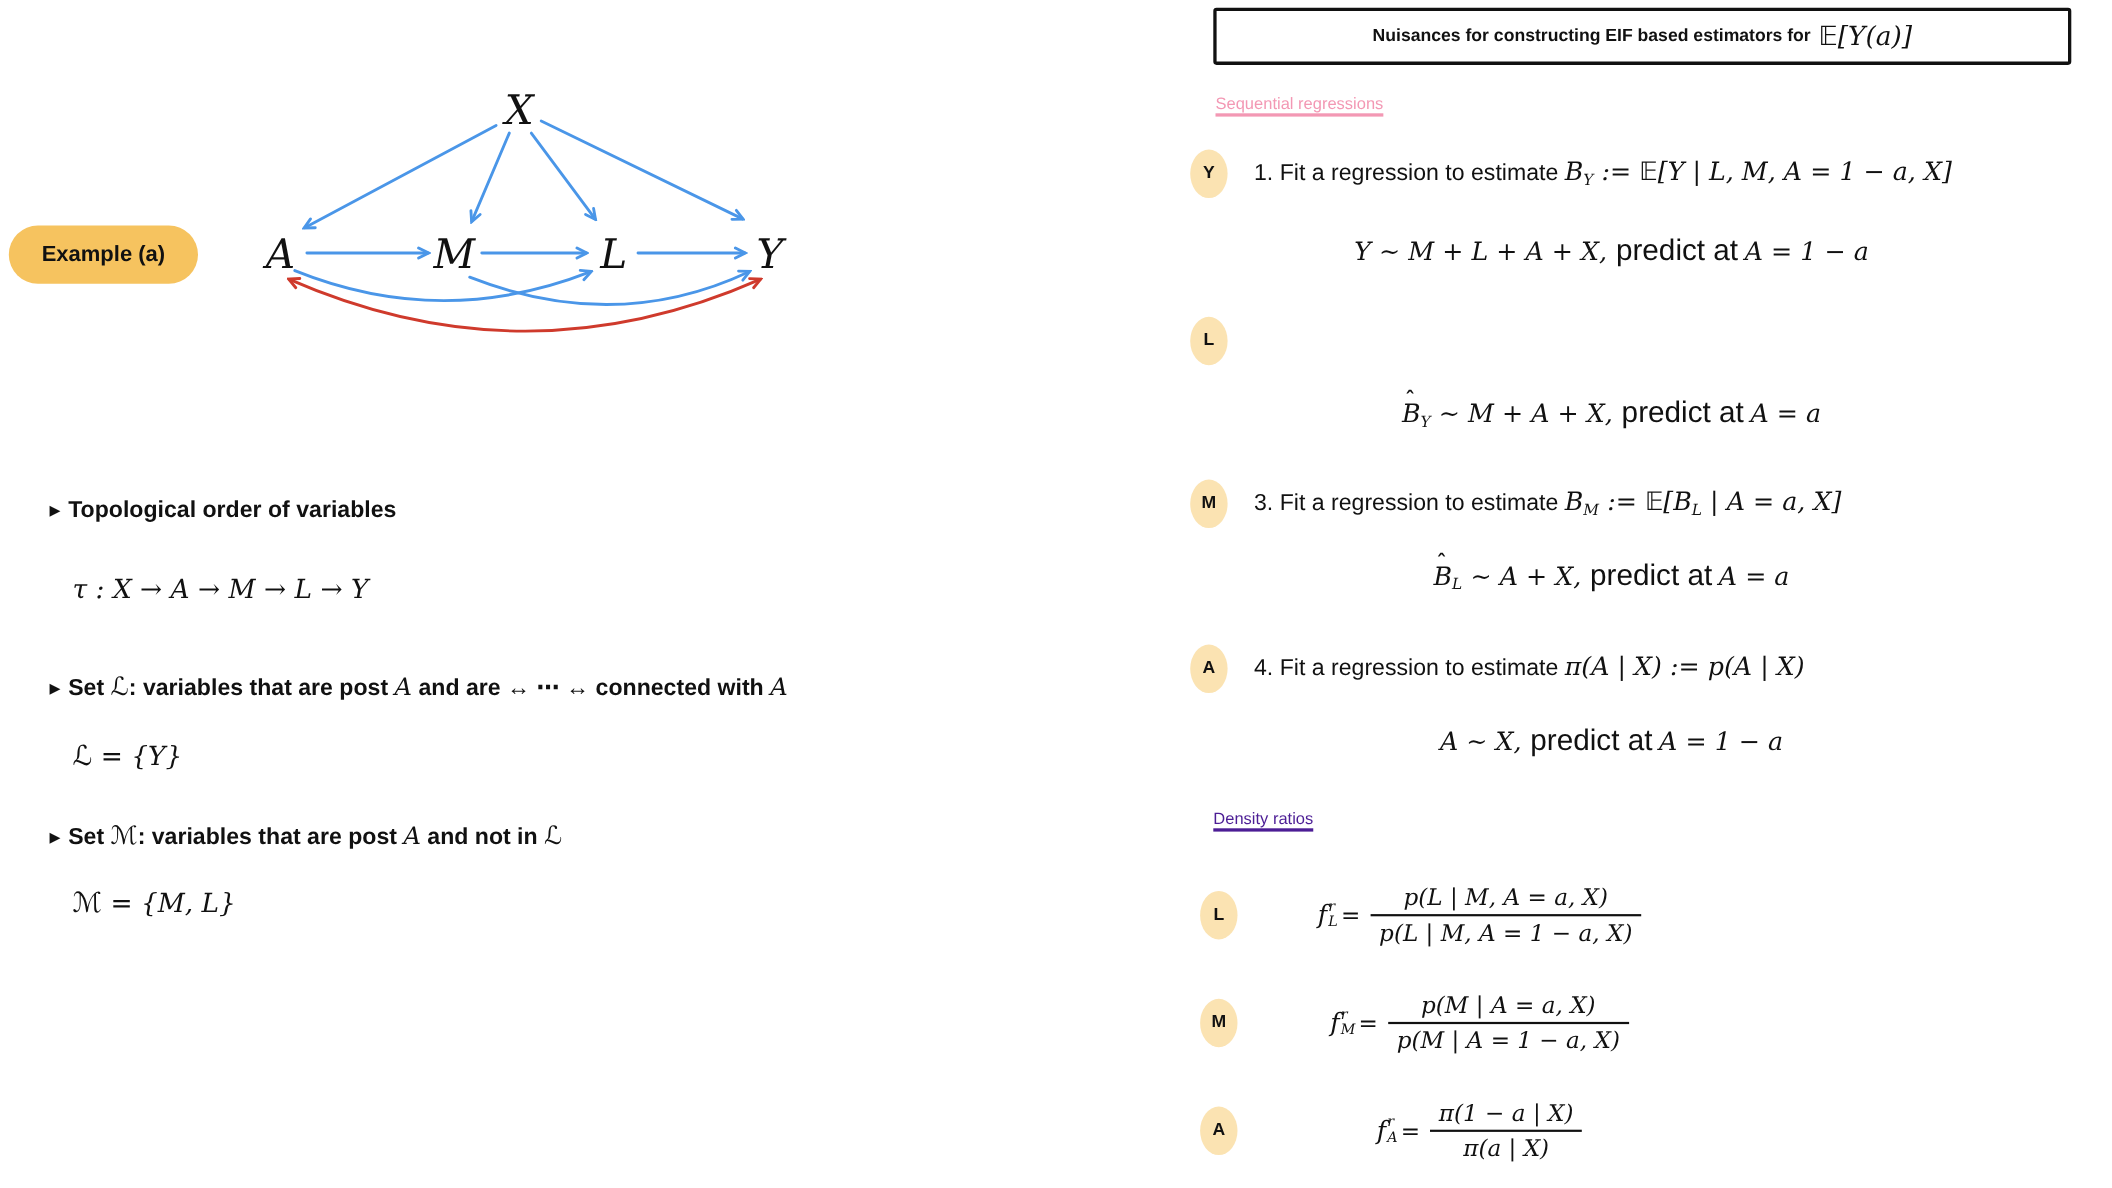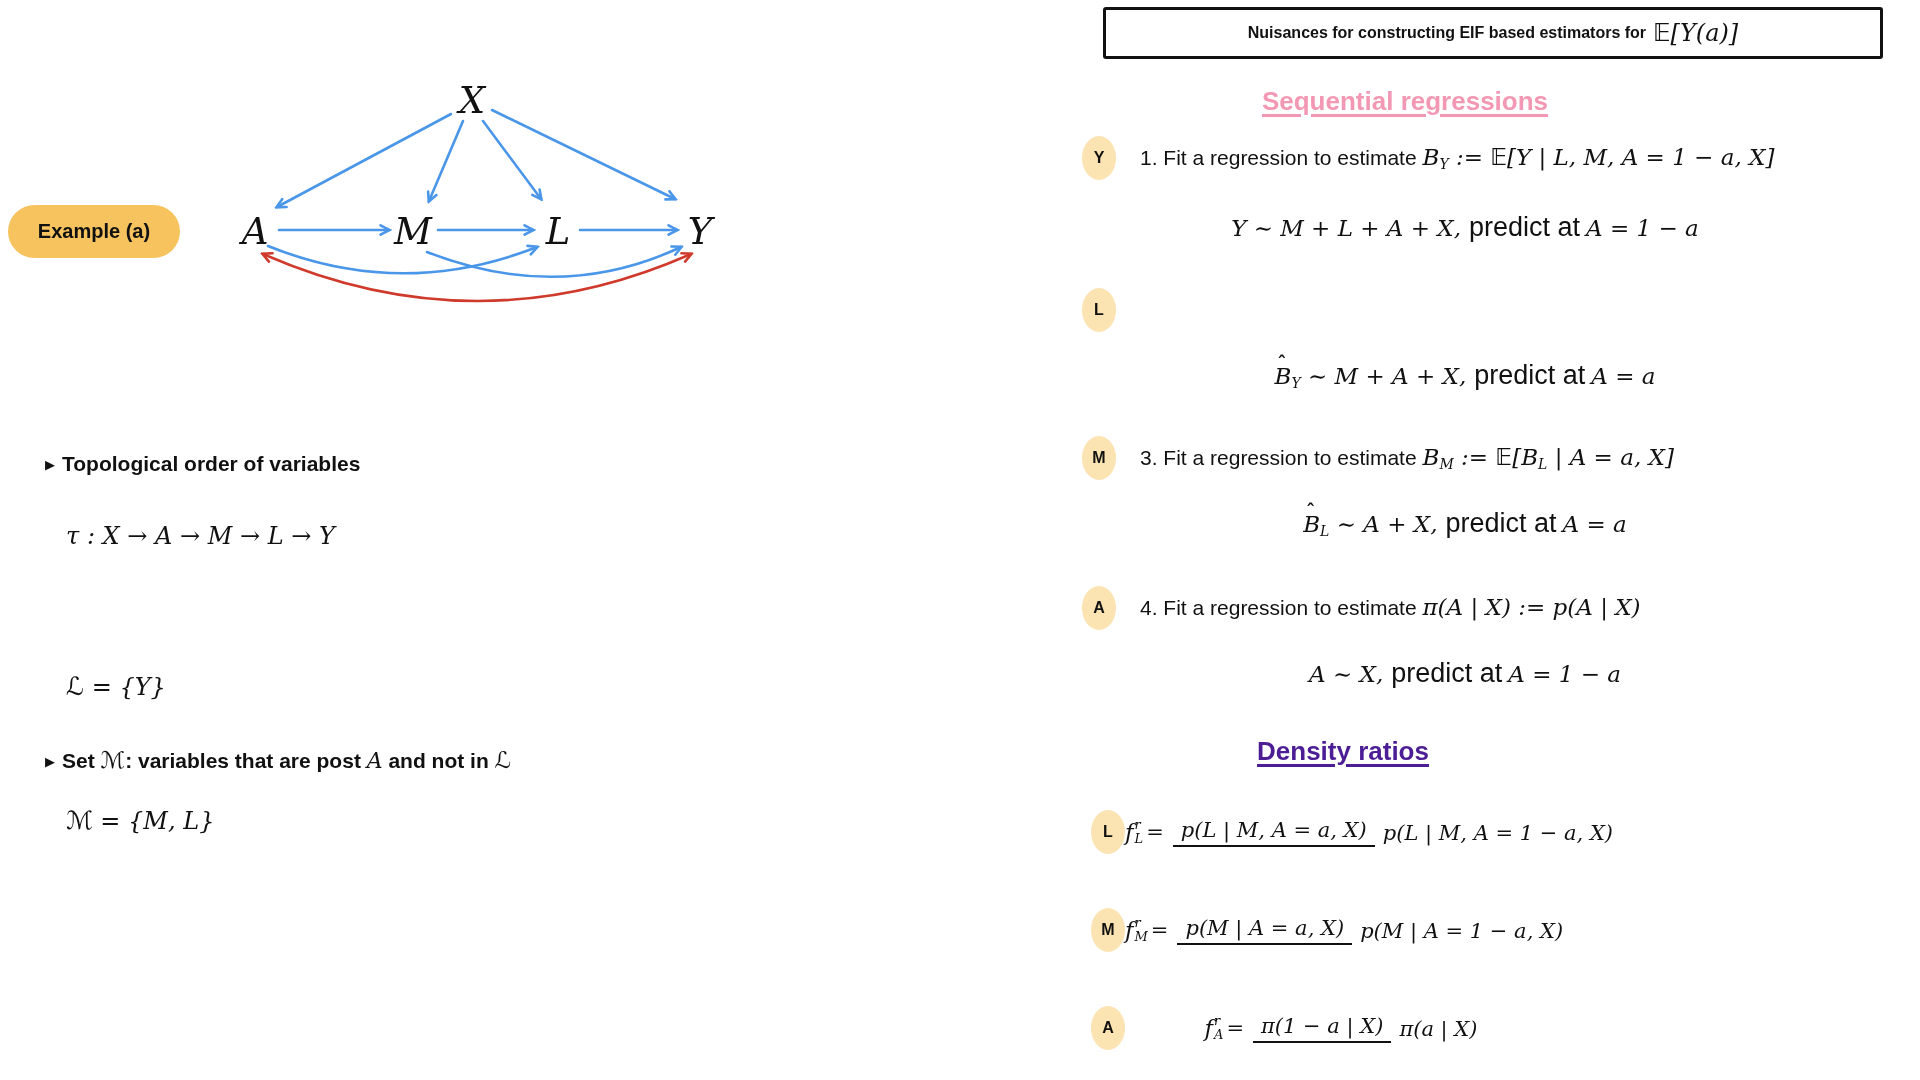--- a/index.html
+++ b/index.html
@@ -8,38 +8,38 @@
   
   .m{font-family:"DejaVu Serif","DejaVu Sans",serif;font-style:italic;}
   .msub{font-family:"DejaVu Serif","DejaVu Sans",serif;font-style:italic;font-size:0.6em;vertical-align:-0.28em;}
   .mlarge{font-size:23px;}
   
   .title-box{position:absolute;left:1103px;top:7px;width:774px;height:46px;border:3px solid #111;
              border-radius:3px;display:flex;align-items:center;justify-content:center;gap:7px;white-space:nowrap;}
   .title-text{font-weight:bold;font-size:16px;}
   .title-math{font-size:24px;}
   
-  .sec-heading{position:absolute;font-weight:bold;font-size:26px;text-align:center;
+  .sec-heading{position:absolute;font-weight:normal;font-size:15px;
                text-decoration:underline;text-decoration-thickness:2.5px;text-underline-offset:4px;white-space:nowrap;}
   #seq-heading{left:1105px;top:86px;width:600px;}
   #den-heading{left:1103px;top:736px;width:480px;}
   
   .item{position:absolute;left:1082px;height:44px;display:flex;align-items:center;gap:24px;white-space:nowrap;}
   .badge{width:34px;height:44px;border-radius:50%;display:flex;align-items:center;justify-content:center;
          font-weight:bold;font-size:16px;flex:0 0 auto;color:#111;}
   .itext{font-size:21px;}
   .formula{position:absolute;left:1115px;width:700px;text-align:center;font-size:23px;white-space:nowrap;}
   .plabel{font-family:"Liberation Sans","DejaVu Sans",sans-serif;font-size:27px;font-style:normal;margin:0 6px 0 8px;}
   .bwrap{position:relative;display:inline-block;}
   .hat{position:absolute;top:-0.55em;left:0.15em;font-size:0.8em;font-style:normal;font-weight:bold;
        font-family:"DejaVu Serif",serif;}
   
   .drow{position:absolute;left:1091px;width:474px;height:84px;display:flex;align-items:center;}
   .deq{flex:1;display:flex;align-items:center;justify-content:center;font-size:21px;white-space:nowrap;}
-  .frac{display:inline-flex;text-align:center;vertical-align:middle;margin-left:9px;}
+  .frac{display:inline-flex;flex-direction:column;text-align:center;vertical-align:middle;margin-left:9px;}
   .fnum{padding:0 8px 3px;border-bottom:2px solid #111;}
   .fden{padding:3px 8px 0;}
   .ss{display:inline-flex;flex-direction:column;line-height:1.05;font-size:13px;vertical-align:-0.5em;
       margin:0 3px 0 1px;font-family:"DejaVu Serif",serif;font-style:italic;}
   
   .example-badge{position:absolute;left:8px;top:205px;width:172px;height:53px;border-radius:27px;
                  display:flex;align-items:center;justify-content:center;font-weight:bold;font-size:20px;}
   .note-h{position:absolute;left:45px;font-size:21px;font-weight:bold;white-space:nowrap;}
   .tri{font-size:13px;margin-right:7px;font-weight:normal;vertical-align:2px;}
   .scr{font-family:"DejaVu Serif","DejaVu Sans",serif;font-weight:normal;font-size:23px;}
@@ -83,20 +83,23 @@
 
   <div class="example-badge" style="background:#f6c35f;">
     <span>Example (a)</span>
   </div>
 
   <div class="note-h" style="top:452px">
     <span class="tri">▶</span><span>Topological order of variables</span>
   </div>
   <div class="note-f m" style="top:522px">τ : X → A → M → L → Y</div>
 
+  <div class="note-h" style="top:612px">
+    <span class="tri">▶</span><span>Set </span><span class="scr">ℒ</span><span>: variables that are post </span><span class="mh">A</span><span> and are  ↔ ⋯ ↔ connected with </span><span class="mh">A</span>
+  </div>
   <div class="note-f" style="top:672px">
     <span class="scr" style="font-size:25px">ℒ</span><span class="m"> = {Y}</span>
   </div>
 
   <div class="note-h" style="top:747px">
     <span class="tri">▶</span><span>Set </span><span class="scr">ℳ</span><span>: variables that are post </span><span class="mh">A</span><span> and not in </span><span class="scr">ℒ</span>
   </div>
   <div class="note-f" style="top:806px">
     <span class="scr" style="font-size:25px">ℳ</span><span class="m"> = {M, L}</span>
   </div>

